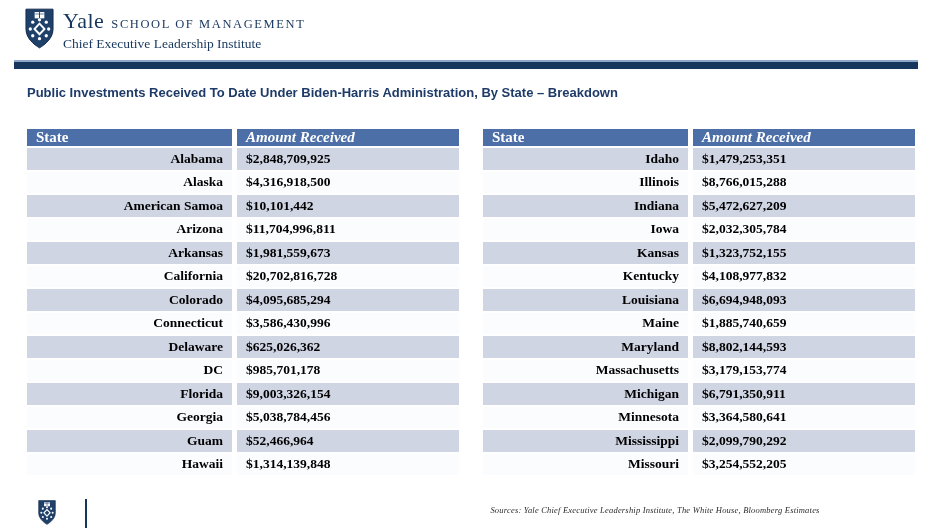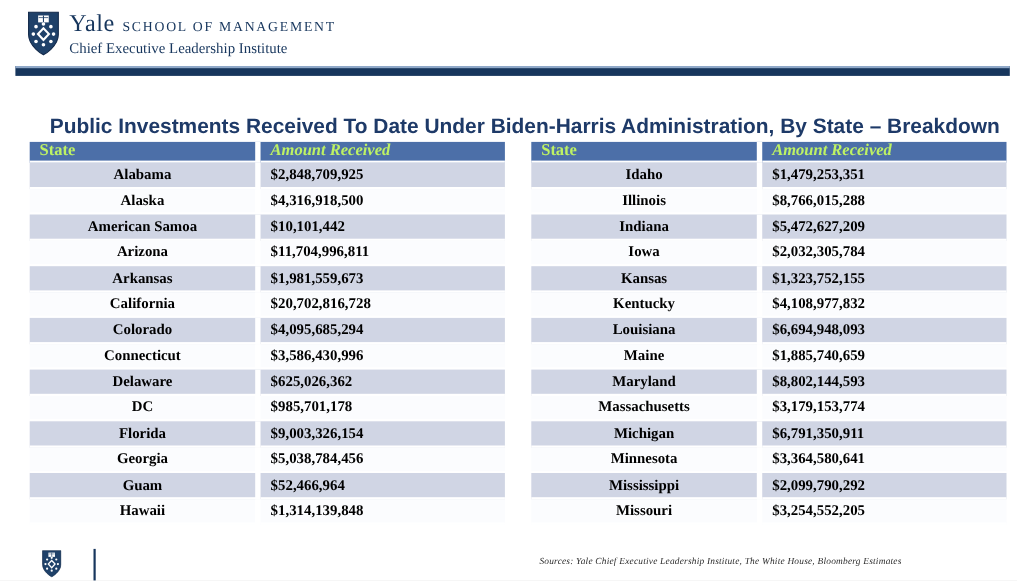--- a/index.html
+++ b/index.html
@@ -9,55 +9,55 @@
     --row-base:#FBFCFE;
     --title-text:#1E3A68;
   }
   *{box-sizing:border-box;margin:0;padding:0;}
   html,body{background:#e8e8e8;}
   .slide{
     position:relative;width:936px;height:528px;background:#ffffff;
     font-family:"Liberation Serif",serif;overflow:hidden;margin:0 auto;
   }
   
-  .brand{position:absolute;left:25px;top:8px;display:flex;align-items:center;}
+  .brand{position:absolute;left:25px;top:8px;display:flex;align-items:flex-start;}
   .brand svg{display:block;}
   .brand-text{margin-left:9px;color:var(--navy);}
   .brand-line1{display:flex;align-items:baseline;white-space:nowrap;}
   .brand-yale{font-size:22px;font-weight:400;letter-spacing:.5px;}
   .brand-som{font-size:12.5px;letter-spacing:1.6px;margin-left:7px;font-variant:small-caps;text-transform:uppercase;}
   .brand-inst{font-size:13.5px;margin-top:2px;}
   .top-rule{
     position:absolute;left:14px;right:18px;top:60px;height:9px;
     background:var(--navy);border-top:2px solid #8FA8C8;
   }
   
   .page-title{
-    position:absolute;left:27px;top:105px;width:900px;
+    position:absolute;left:27px;top:85px;width:900px;
     font-family:"Liberation Sans",sans-serif;font-weight:bold;
-    font-size:19px;color:var(--title-text);white-space:nowrap;text-align:center;
+    font-size:13px;color:var(--title-text);white-space:nowrap;
   }
   
   .tables{position:absolute;left:27px;top:129px;display:flex;gap:24px;}
   table.state-table{
     width:432px;border-collapse:separate;border-spacing:0;
     font-family:"Liberation Serif",serif;
   }
   table.state-table th{
-    background:var(--table-header);color:#bef264;font-weight:bold;
+    background:var(--table-header);color:#ffffff;font-weight:bold;
     font-size:15px;height:19px;border-bottom:2px solid #fff;
     padding:0 9px;vertical-align:middle;
   }
   table.state-table th:first-child{text-align:left;width:210px;border-right:5px solid #fff;}
   table.state-table th:last-child{text-align:left;font-style:italic;}
   table.state-table td{
     font-size:13.5px;font-weight:bold;color:#000;height:23.5px;
     border-bottom:2px solid #fff;padding:0 9px;vertical-align:middle;white-space:nowrap;
   }
-  table.state-table td:first-child{text-align:center;border-right:5px solid #fff;}
+  table.state-table td:first-child{text-align:right;border-right:5px solid #fff;}
   table.state-table td:last-child{text-align:left;}
   table.state-table tbody tr:nth-child(odd) td{background:var(--row-alt);}
   table.state-table tbody tr:nth-child(even) td{background:var(--row-base);}
   
   .footer-shield{position:absolute;left:38px;top:500px;}
   .footer-vrule{position:absolute;left:85px;top:499px;width:2px;height:29px;background:var(--navy);}
   .sources{
     position:absolute;left:370px;top:505px;width:570px;text-align:center;
     font-style:italic;font-size:8.5px;color:#2b2b2b;letter-spacing:.2px;
   }

